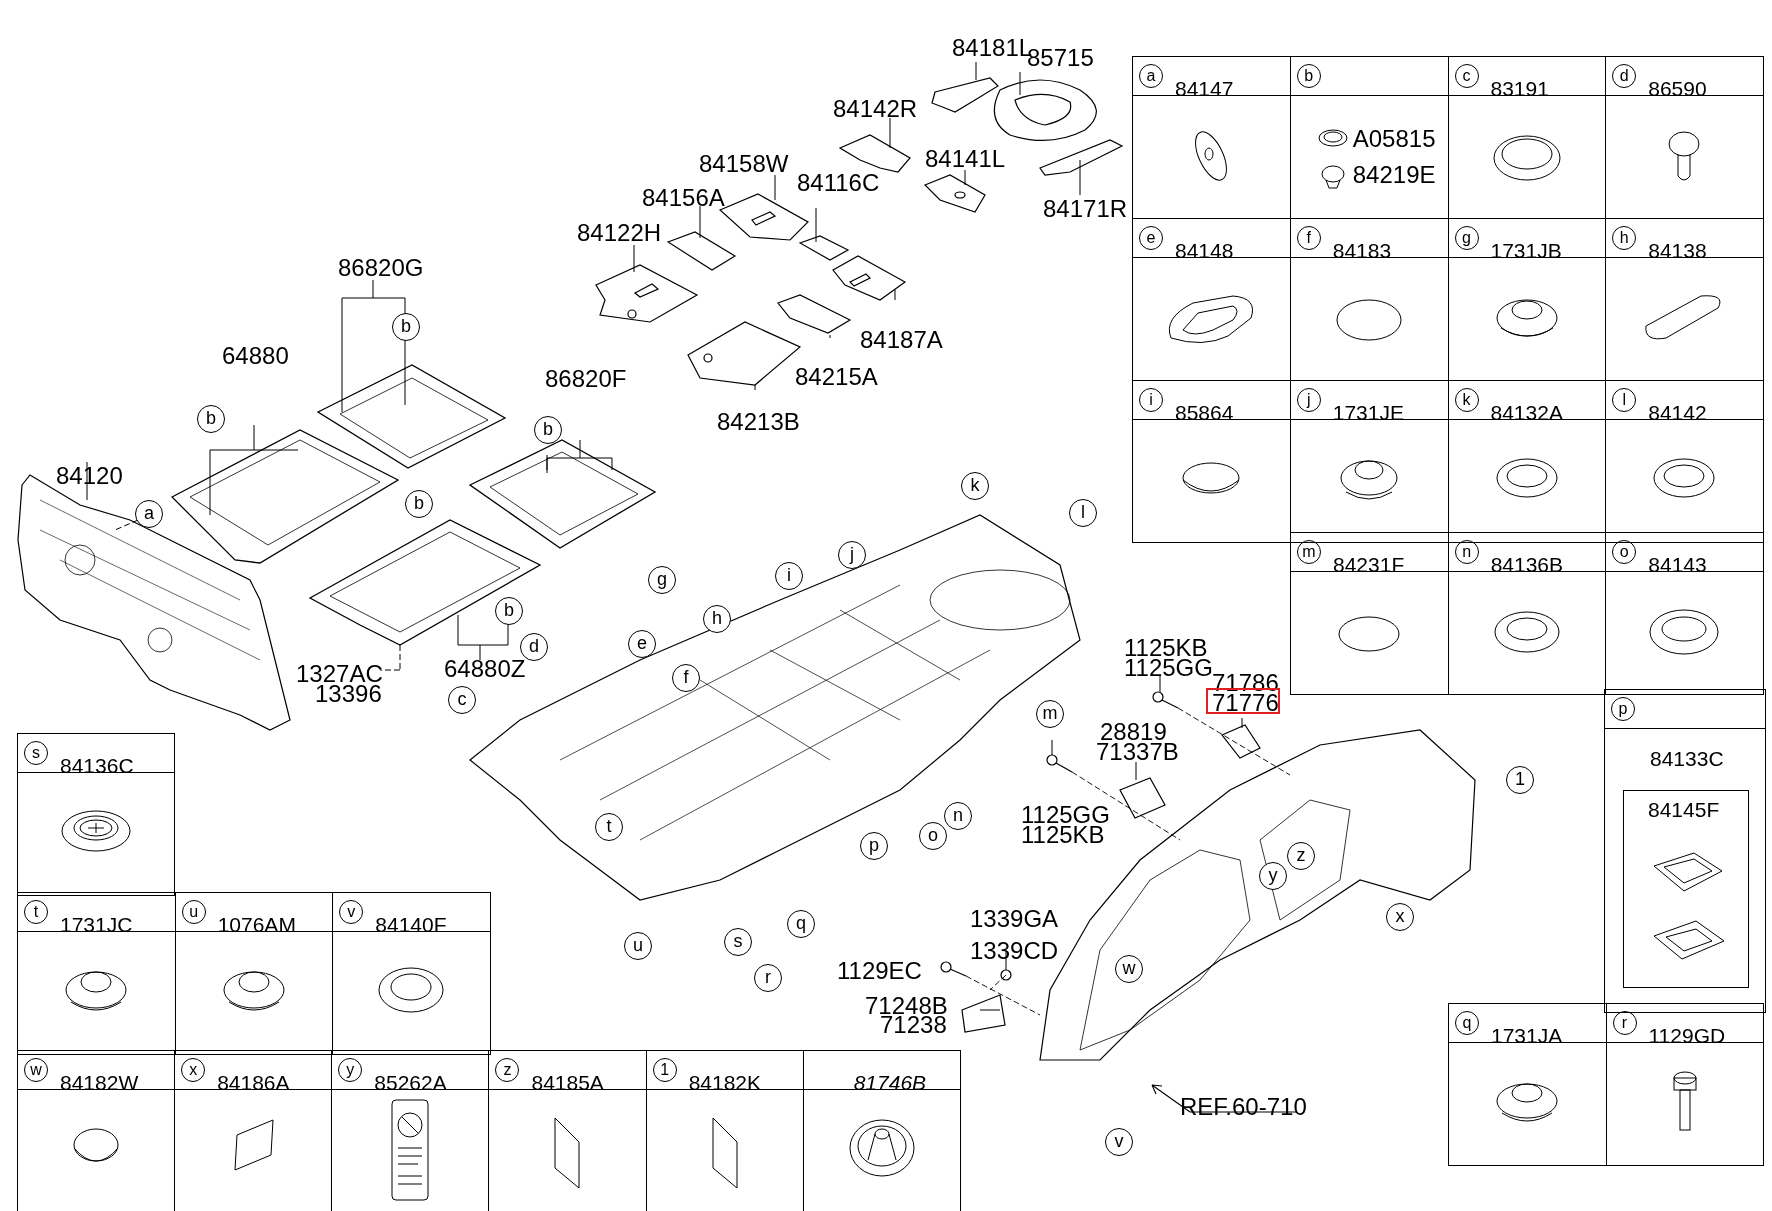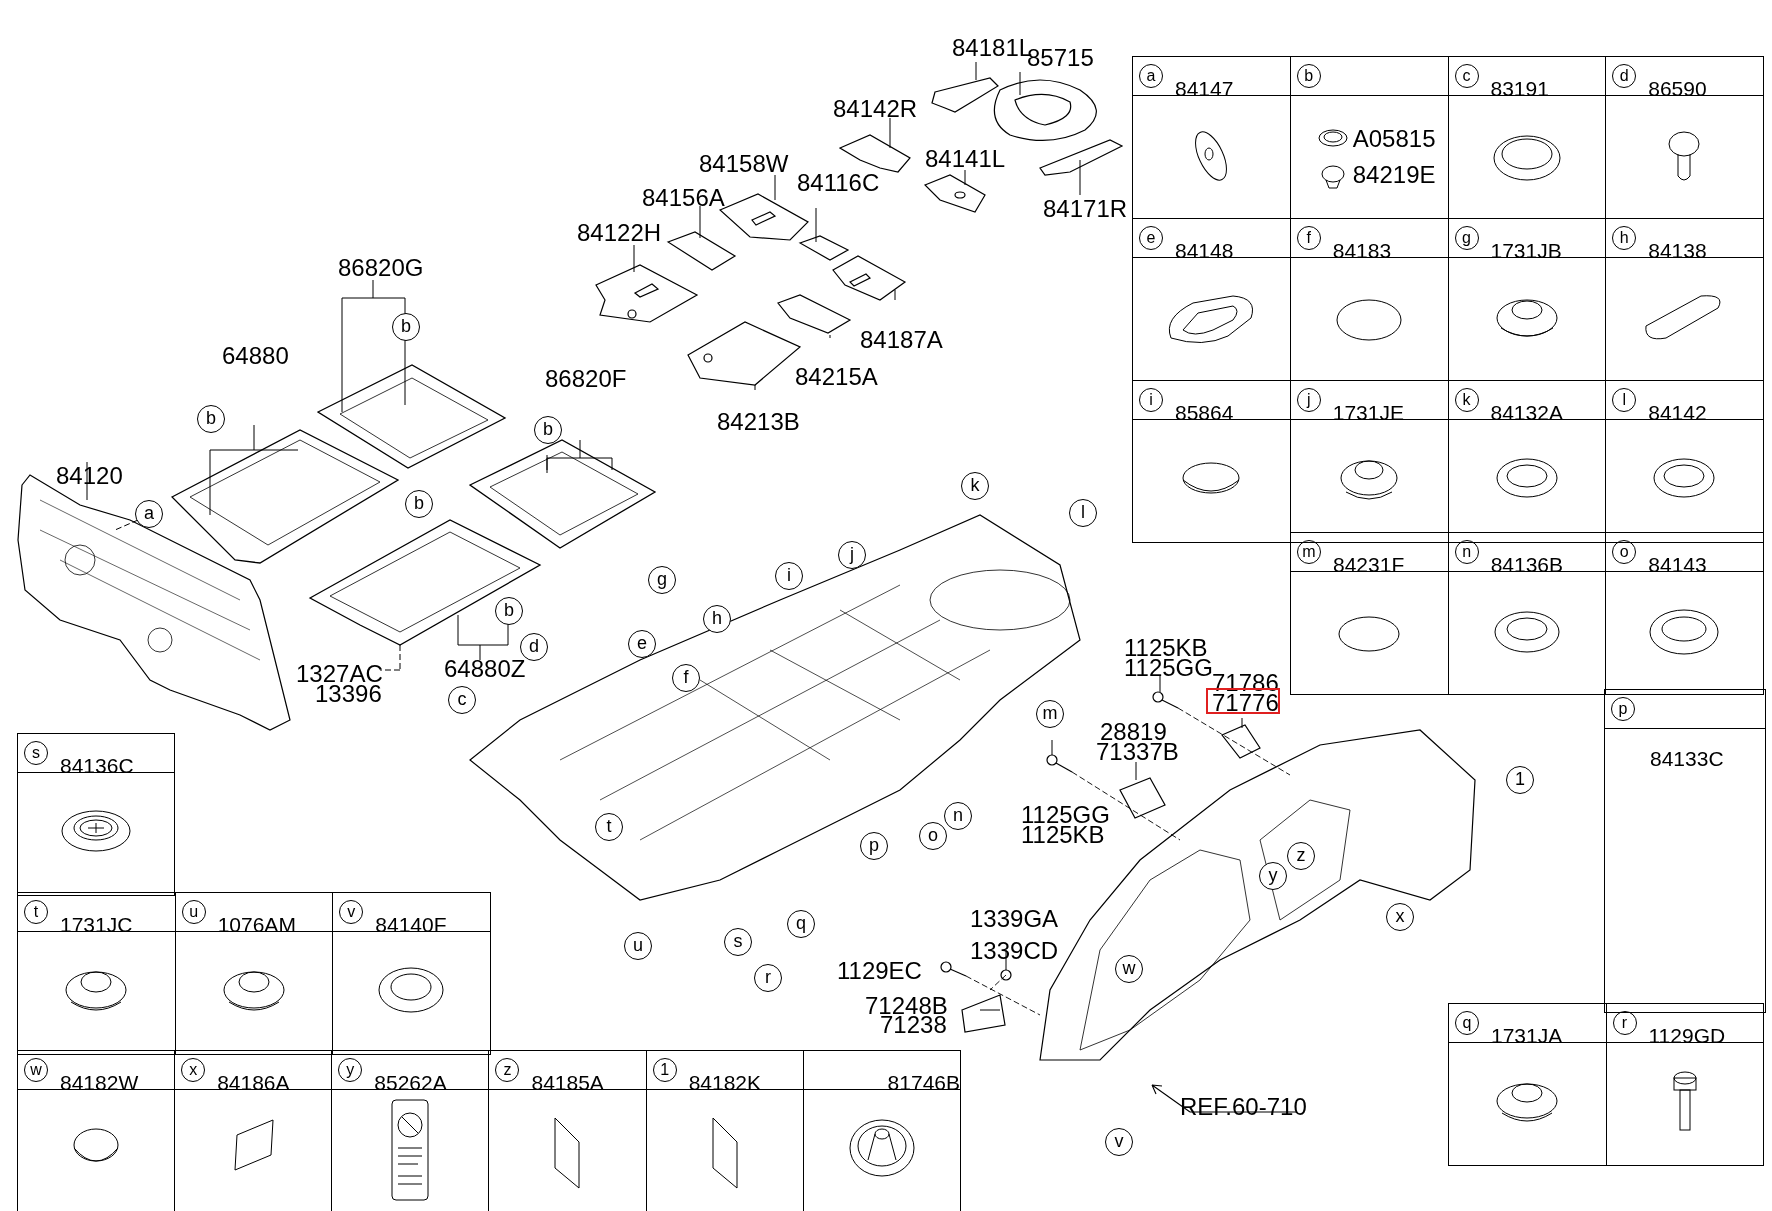--- a/index.html
+++ b/index.html
@@ -5,21 +5,21 @@
   html,body{margin:0;padding:0;background:#fff;}
   body{width:1772px;height:1211px;position:relative;overflow:hidden;font-family:"Liberation Sans",sans-serif;color:#000;}
   svg#art{position:absolute;left:0;top:0;width:1772px;height:1211px;}
   .lbl{position:absolute;font-size:24px;line-height:22px;white-space:nowrap;color:#000;}
   .ptable{position:absolute;border-collapse:collapse;}
   .ptable td{border:1.5px solid #000;padding:0;vertical-align:middle;}
   .hdr{height:38px;position:relative;font-size:21px;}
   .body{height:118px;position:relative;}
   .circ{display:inline-block;width:22px;height:22px;border:1.3px solid #000;border-radius:50%;font-size:16px;line-height:21px;text-align:center;position:absolute;left:6px;top:7px;}
   .pn{position:absolute;left:42px;top:8px;margin-top:12px;}
-  .pn.center{left:16px;right:0;text-align:right;}
+  .pn.center{left:16px;right:0;text-align:center;font-style:italic;}
   .callout{position:absolute;width:26px;height:26px;border:1.3px solid #000;border-radius:50%;font-size:18px;line-height:25px;text-align:center;background:#fff;}
   .hl{position:absolute;border:2px solid #e02020;}
 </style>
 </head>
 <body>
 
 <svg id="art" viewBox="0 0 1772 1211" fill="none" stroke="#000" stroke-width="1.2">
 
   <g>
       <path d="M935,92 L990,78 L998,86 L975,100 L955,112 L945,108 L932,103 Z"></path>
@@ -357,20 +357,29 @@
             <ellipse cx="78" cy="57" rx="22" ry="12"></ellipse>
           </svg></td>
   </tr>
 </tbody>
   </table>
 
 <div style="position:absolute;left:1604px;top:689px;width:160px;height:322px;border:1.5px solid #000;">
   <span class="circ">p</span>
   <div class="lbl" style="left:45px;top:58px;font-size:21px">84133C</div>
   <div style="position:absolute;left:0;right:0;top:38px;border-top:1.5px solid #000"></div>
+  <div style="position:absolute;left:18px;top:100px;width:124px;height:196px;border:1.5px solid #000;">
+    <div class="lbl" style="left:24px;top:8px;font-size:21px">84145F</div>
+    <svg width="124" height="196" fill="none" stroke="#000" style="position:absolute;left:0;top:0">
+        <path d="M30,75 L70,62 L98,80 L60,100 Z"></path>
+        <path d="M40,76 L70,68 L88,80 L60,92 Z"></path>
+        <path d="M30,145 L72,130 L100,150 L58,168 Z"></path>
+        <path d="M42,146 L72,138 L88,150 L60,160 Z"></path>
+      </svg>
+  </div>
 </div>
 
 <table class="ptable" style="left:1448px;top:1003px;width:316px;">
   <tbody>
       <tr>
     <td class="hdr">
           <span class="circ">q</span>
           <span class="pn">1731JA</span>
         </td>
     <td class="hdr">

